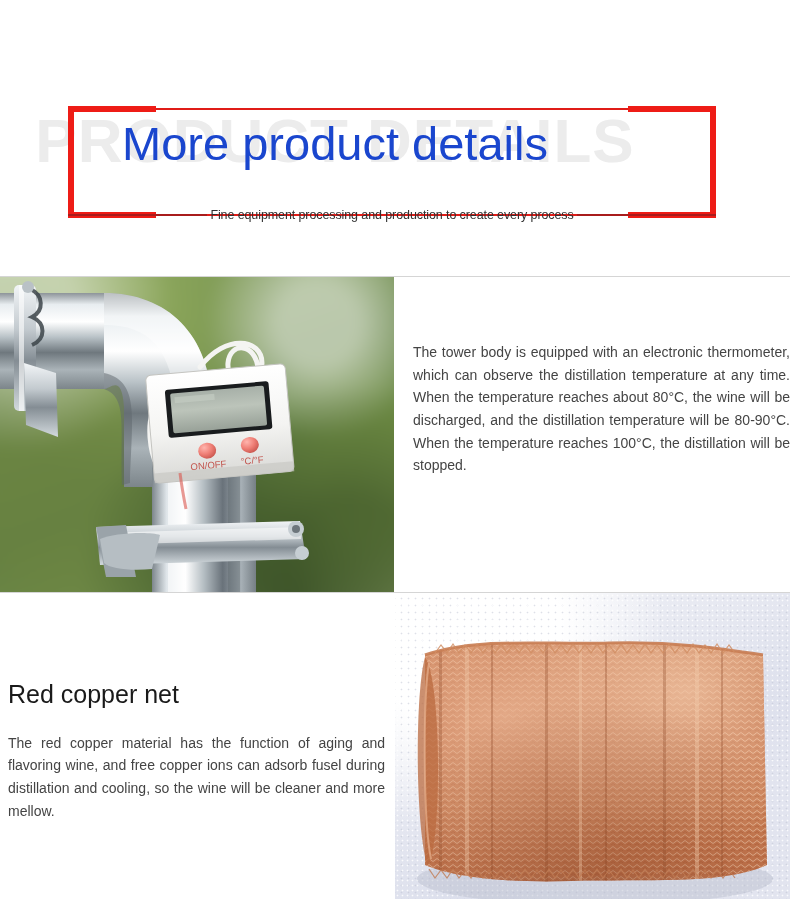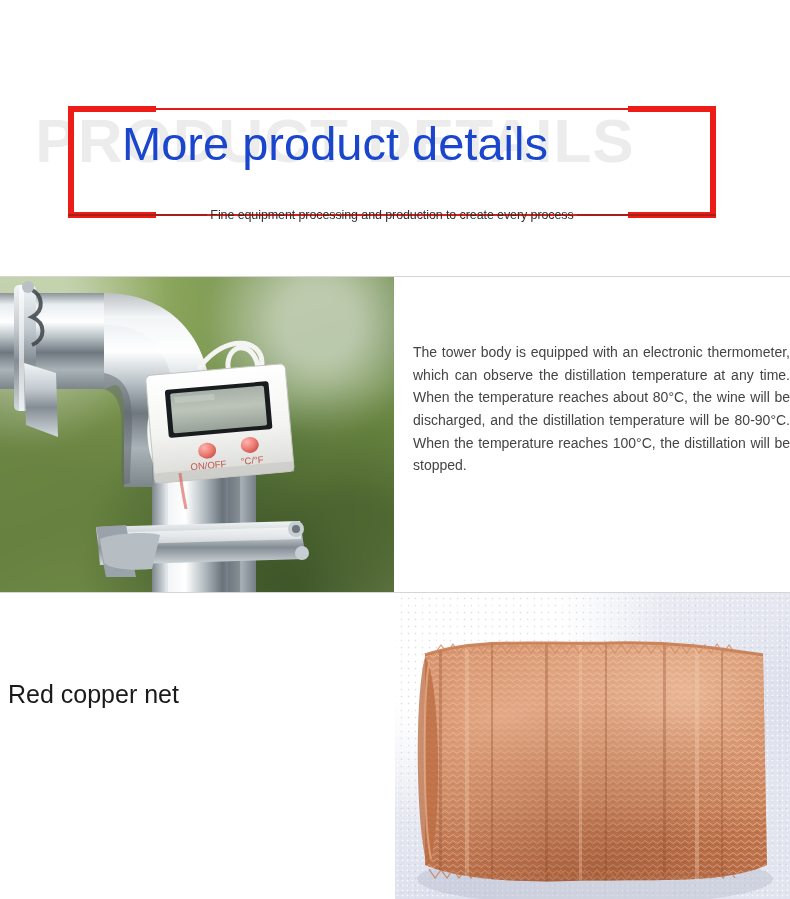--- a/index.html
+++ b/index.html
@@ -55,21 +55,21 @@
     text-align: center;
     font-size: 47px;
     color: #1a46ce;
     line-height: 1;
     white-space: nowrap;
   }
 
   .subtitle-wrap {
     position: absolute;
     left: 68px; top: 184px; width: 648px;
-    display: flex; align-items: center; justify-content: flex-end;
+    display: flex; align-items: center; justify-content: space-between;
     gap: 0;
   }
   .sub-rule { flex: 1 1 auto; height: 2px; background: #a81c1c; }
   .subtitle {
     flex: 0 0 auto;
     font-size: 12.5px;
     color: #2f2f2f;
     padding: 0 3px;
     white-space: nowrap;
     letter-spacing: -0.1px;
@@ -359,18 +359,19 @@
           </g>
 
           <path d="M30 64 C 20 100, 20 230, 32 272 C 46 266, 48 90, 30 64 Z" fill="#b9693f" opacity="0.75"></path>
           <path d="M34 70 C 28 104, 28 228, 36 266" stroke="#e7b18e" stroke-width="2" fill="none" opacity="0.7"></path>
         </svg>
       </div>
     </div>
 
     <div class="copy left">
       <div class="sec-title">Red copper net</div>
+      <div class="sec-body">The red copper material has the function of aging and flavoring wine, and free copper ions can adsorb fusel during distillation and cooling, so the wine will be cleaner and more mellow.</div>
     </div>
 
     <div class="hr-divider" style="top:328px"></div>
   </div>
 
 </div>
 
 </body></html>

